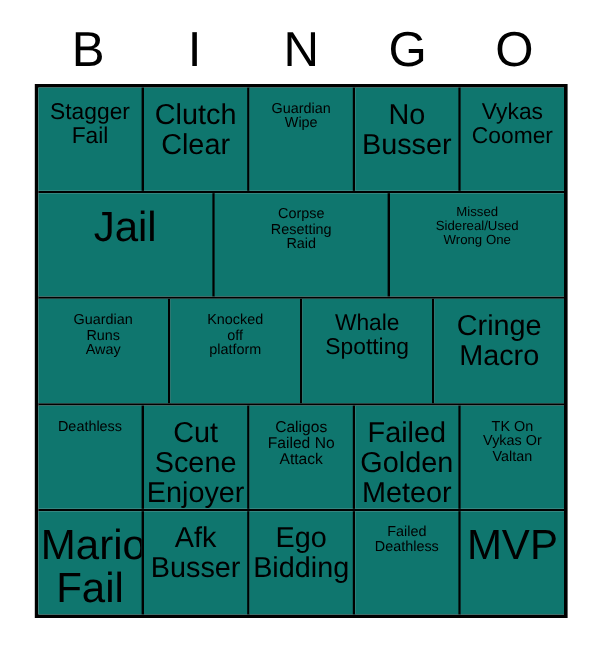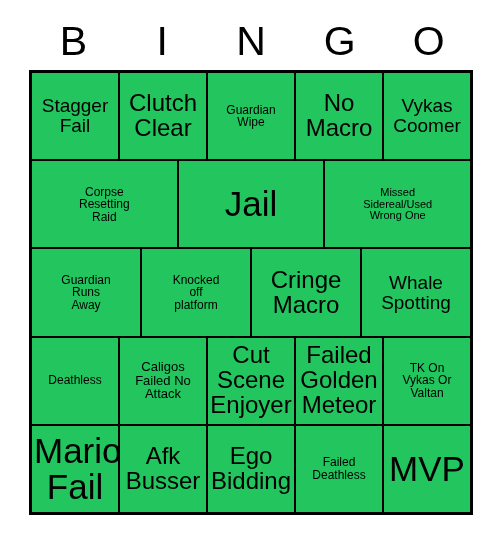--- a/index.html
+++ b/index.html
@@ -64,25 +64,24 @@
   .bingo-row:last-child {
     border-bottom: none;
     border-radius: 11px;
   }
   .bingo-cell {
     flex: 1 1 0;
     min-width: 0;
     box-sizing: border-box;
     border-right: 2px solid #000000;
     display: flex;
-    align-items: center;
     justify-content: center;
     text-align: center;
     padding: 11px 2px;
-    background: #22c55e;
+    background: #0f766e;
     overflow: hidden;
   }
   .bingo-cell:last-child {
     border-right: none;
   }
   .cell-text {
     display: block;
     width: 100%;
     line-height: 1.04;
     white-space: pre-line;
@@ -121,80 +120,80 @@
       <div class="bingo-cell fs-xl">
           <span class="cell-text">Clutch
 Clear</span>
         </div>
       <div class="bingo-cell fs-sm">
           <span class="cell-text">Guardian
 Wipe</span>
         </div>
       <div class="bingo-cell fs-xl">
           <span class="cell-text">No
-Macro</span>
+Busser</span>
         </div>
       <div class="bingo-cell fs-md">
           <span class="cell-text">Vykas
 Coomer</span>
         </div>
     </div>
 
     <div class="bingo-row">
+      <div class="bingo-cell fs-xxl">
+          <span class="cell-text">Jail</span>
+        </div>
       <div class="bingo-cell fs-sm">
           <span class="cell-text">Corpse
 Resetting
 Raid</span>
-        </div>
-      <div class="bingo-cell fs-xxl">
-          <span class="cell-text">Jail</span>
         </div>
       <div class="bingo-cell fs-xxs">
           <span class="cell-text">Missed
 Sidereal/Used
 Wrong One</span>
         </div>
     </div>
 
     <div class="bingo-row">
       <div class="bingo-cell fs-sm">
           <span class="cell-text">Guardian
 Runs
 Away</span>
         </div>
       <div class="bingo-cell fs-sm">
           <span class="cell-text">Knocked
 off
 platform</span>
         </div>
-      <div class="bingo-cell fs-xl">
-          <span class="cell-text">Cringe
-Macro</span>
-        </div>
       <div class="bingo-cell fs-md">
           <span class="cell-text">Whale
 Spotting</span>
         </div>
+      <div class="bingo-cell fs-xl">
+          <span class="cell-text">Cringe
+Macro</span>
+        </div>
     </div>
 
     <div class="bingo-row">
       <div class="bingo-cell fs-sm">
           <span class="cell-text">Deathless</span>
+        </div>
+      <div class="bingo-cell fs-lg">
+          <span class="cell-text">Cut
+Scene
+Enjoyer</span>
         </div>
       <div class="bingo-cell fs-xs">
           <span class="cell-text">Caligos
 Failed No
 Attack</span>
         </div>
       <div class="bingo-cell fs-lg">
-          <span class="cell-text">Cut
-Scene
-Enjoyer</span>
-        </div>
-      <div class="bingo-cell fs-lg">
           <span class="cell-text">Failed
 Golden
 Meteor</span>
         </div>
       <div class="bingo-cell fs-sm">
           <span class="cell-text">TK On
 Vykas Or
 Valtan</span>
         </div>
     </div>

